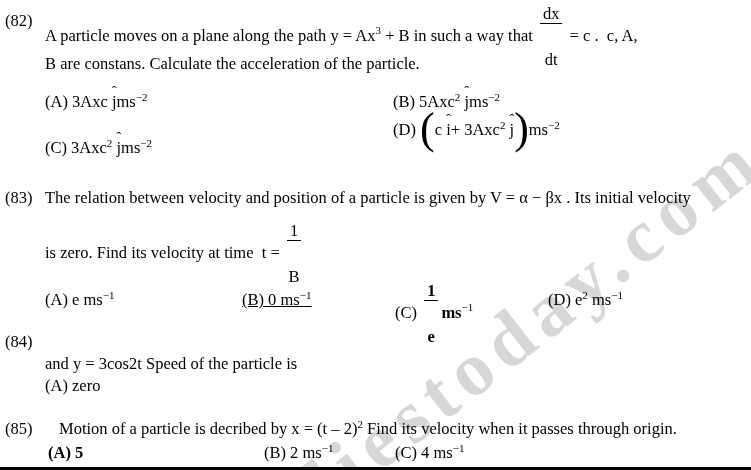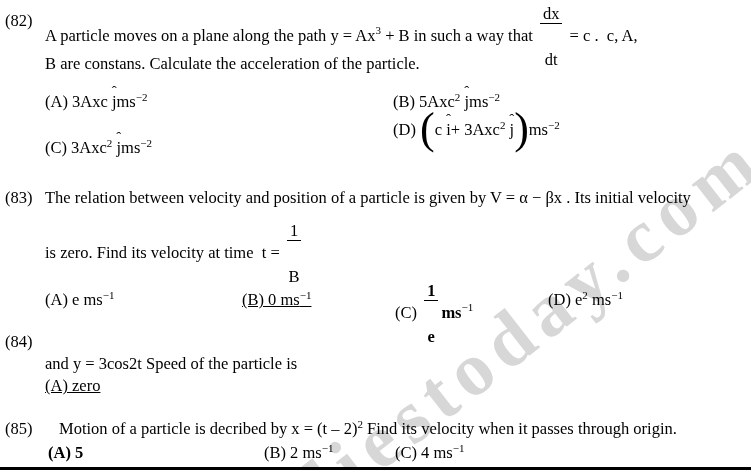--- a/index.html
+++ b/index.html
@@ -42,21 +42,21 @@
   <span class="abs" style="left:5px;top:189px;">(83)</span>
   <span class="abs" style="left:45px;top:189px;"><span>The relation between velocity and position of a particle is given by V = α − βx . Its initial velocity</span></span>
   <span class="abs" style="left:45px;top:222px;"><span>is zero. Find its velocity at time &nbsp;t = </span><span class="frac"><span class="fn">1</span><span class="fd">B</span></span></span>
   <span class="abs" style="left:45px;top:291px;"><span>(A) e ms</span><span class="sup">−1</span></span>
   <span class="abs" style="left:242px;top:291px;text-decoration:underline;"><span>(B) 0 ms</span><span class="sup">−1</span></span>
   <span class="abs" style="left:395px;top:282px;"><span>(C) </span><span class="frac b"><span class="fn">1</span><span class="fd">e</span></span><span class="b">ms</span><span class="sup">−1</span></span>
   <span class="abs" style="left:548px;top:291px;"><span>(D) e</span><span class="sup">2</span><span> ms</span><span class="sup">−1</span></span>
 
   <span class="abs" style="left:5px;top:333px;">(84)</span>
   <span class="abs" style="left:45px;top:355px;"><span>and y = 3cos2t Speed of the particle is</span></span>
-  <span class="abs" style="left:45px;top:377px;text-decoration:underline;"><span>(A) zero</span></span>
+  <span class="abs" style="left:45px;top:377px;"><span>(A) zero</span></span>
 
   <span class="abs" style="left:5px;top:420px;">(85)</span>
   <span class="abs" style="left:45px;top:420px;margin-left:14px;"><span>Motion of a particle is decribed by x = (t – 2)</span><span class="sup">2</span><span> Find its velocity when it passes through origin.</span></span>
   <span class="abs" style="left:48px;top:444px;"><span class="b">(A) 5</span></span>
   <span class="abs" style="left:264px;top:444px;"><span>(B) 2 ms</span><span class="sup">−1</span></span>
   <span class="abs" style="left:395px;top:444px;"><span>(C) 4 ms</span><span class="sup">−1</span></span>
   <span class="abs" style="left:545px;top:469px;text-align:center;"><span>(D) 8 ms</span><span class="sup">−1</span></span>
 
   <div class="rule"></div>
 </div>

